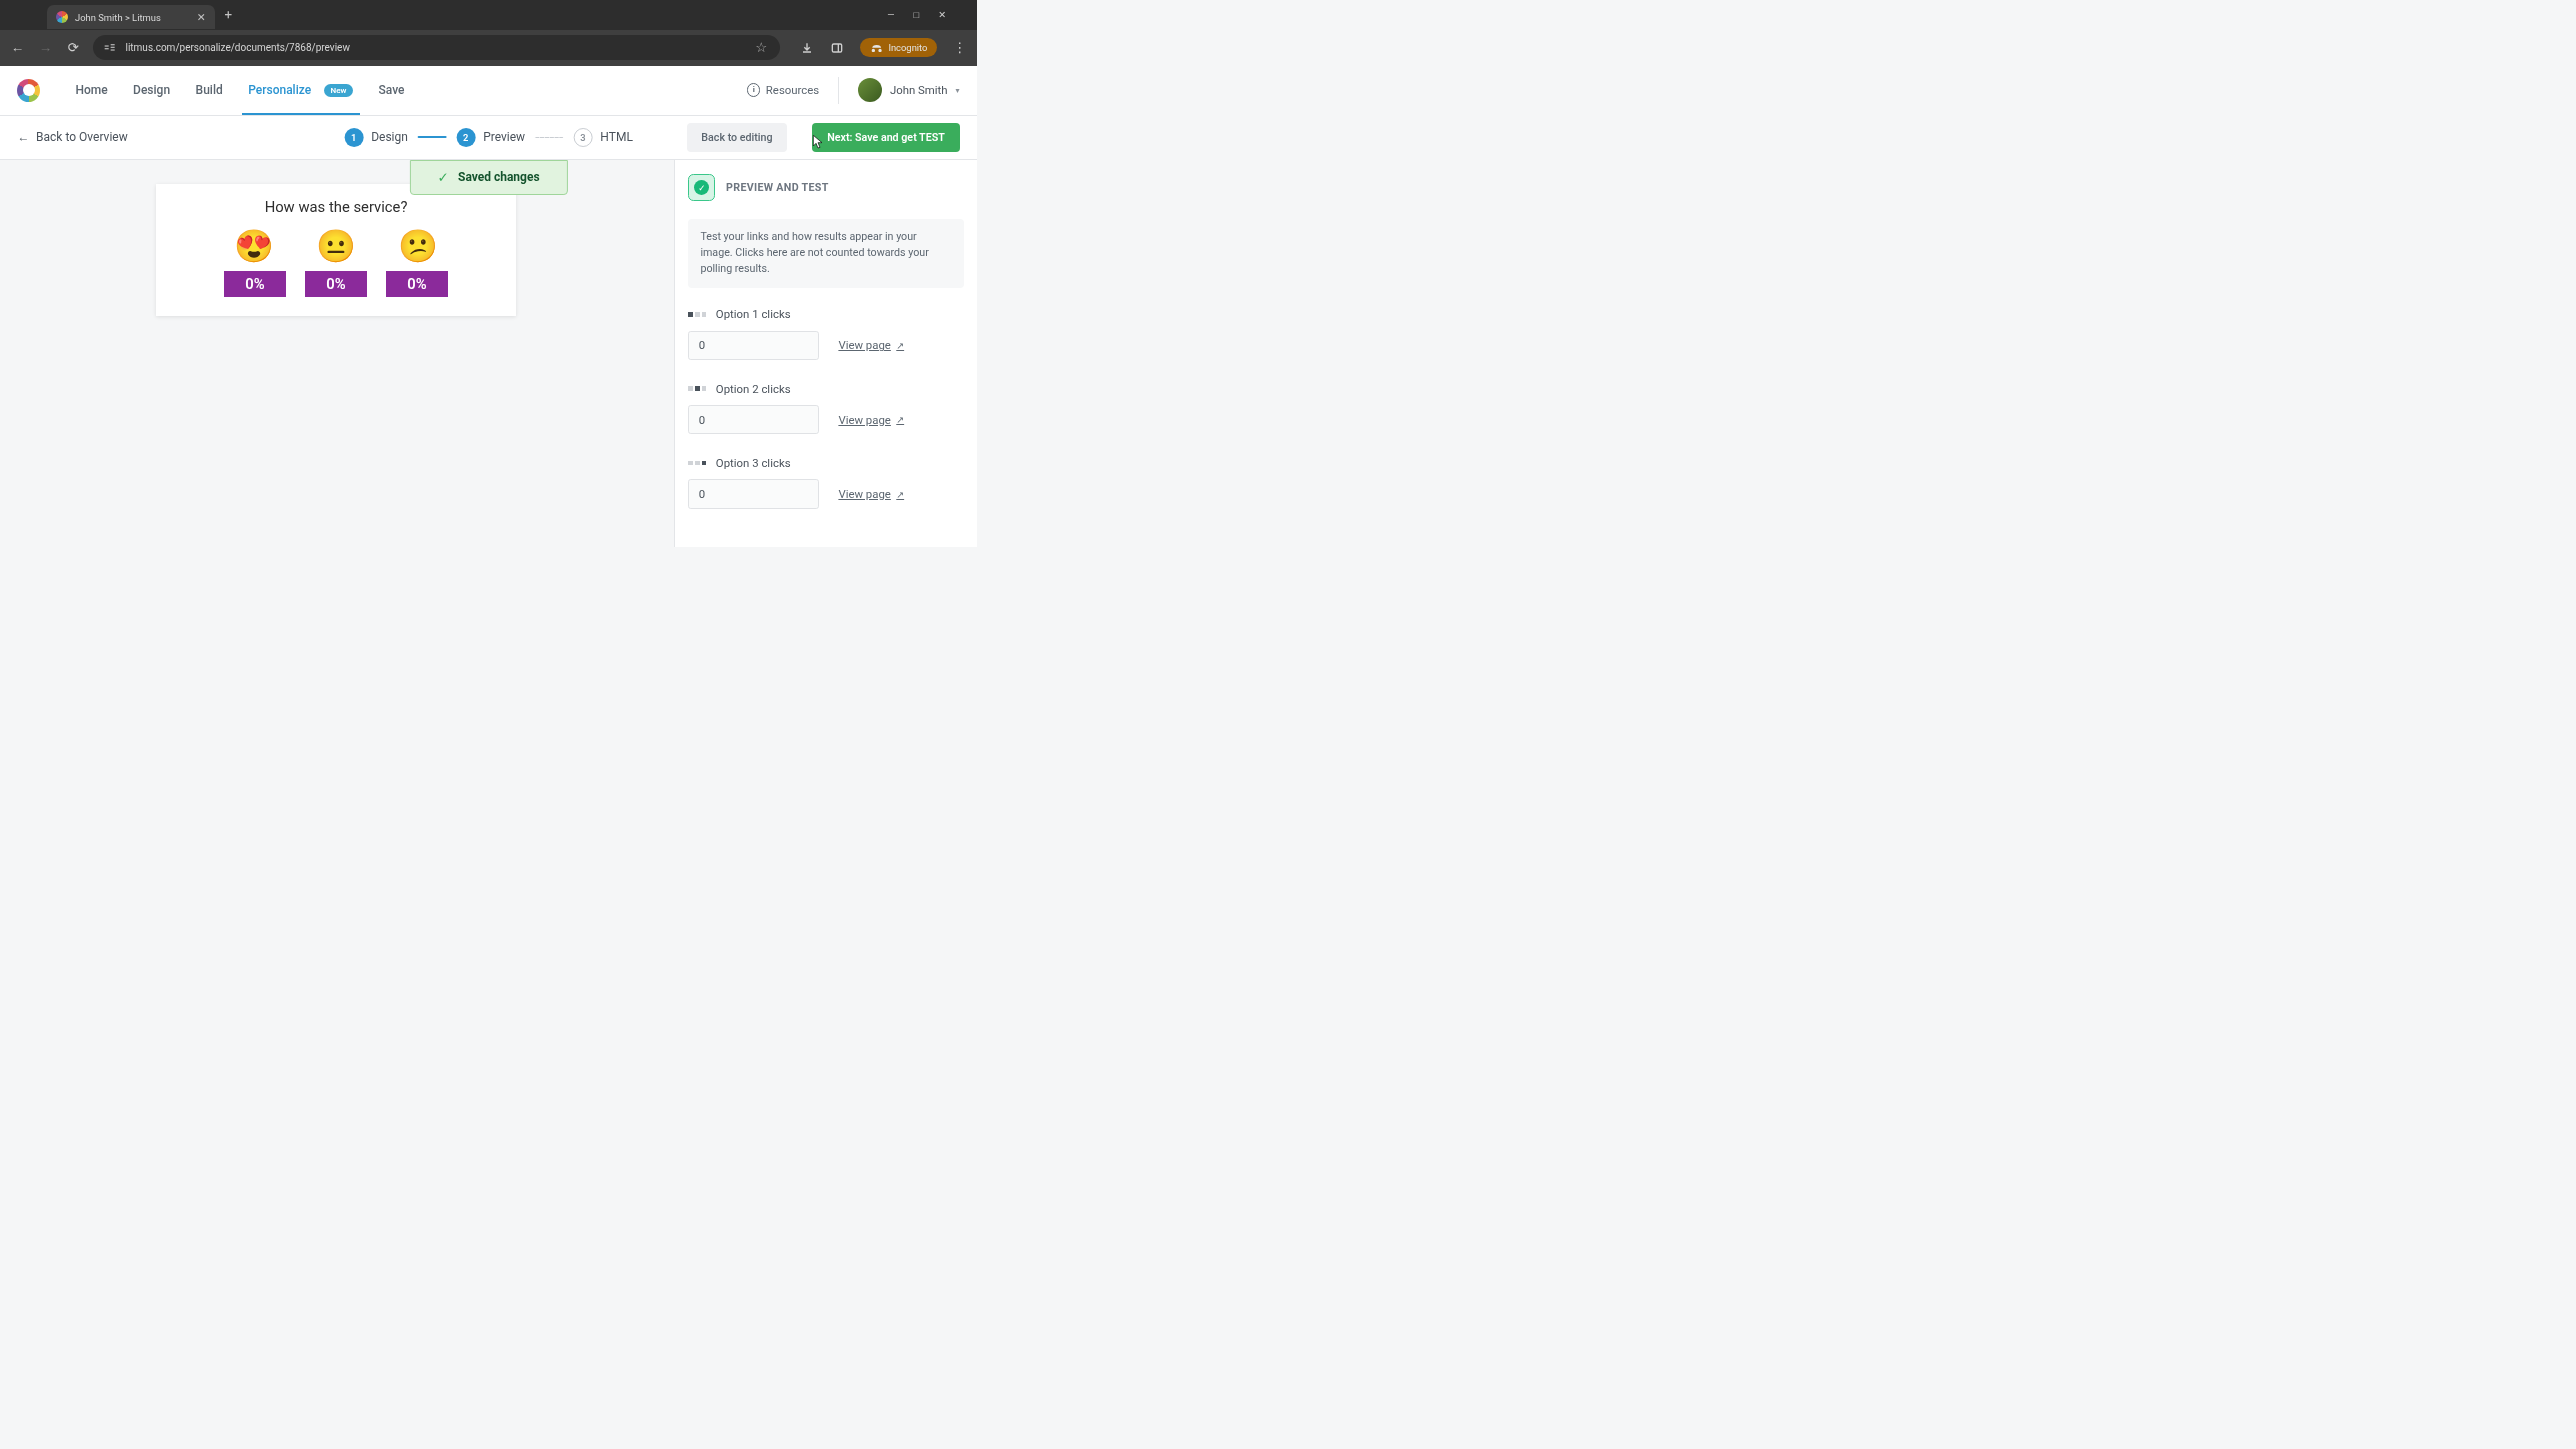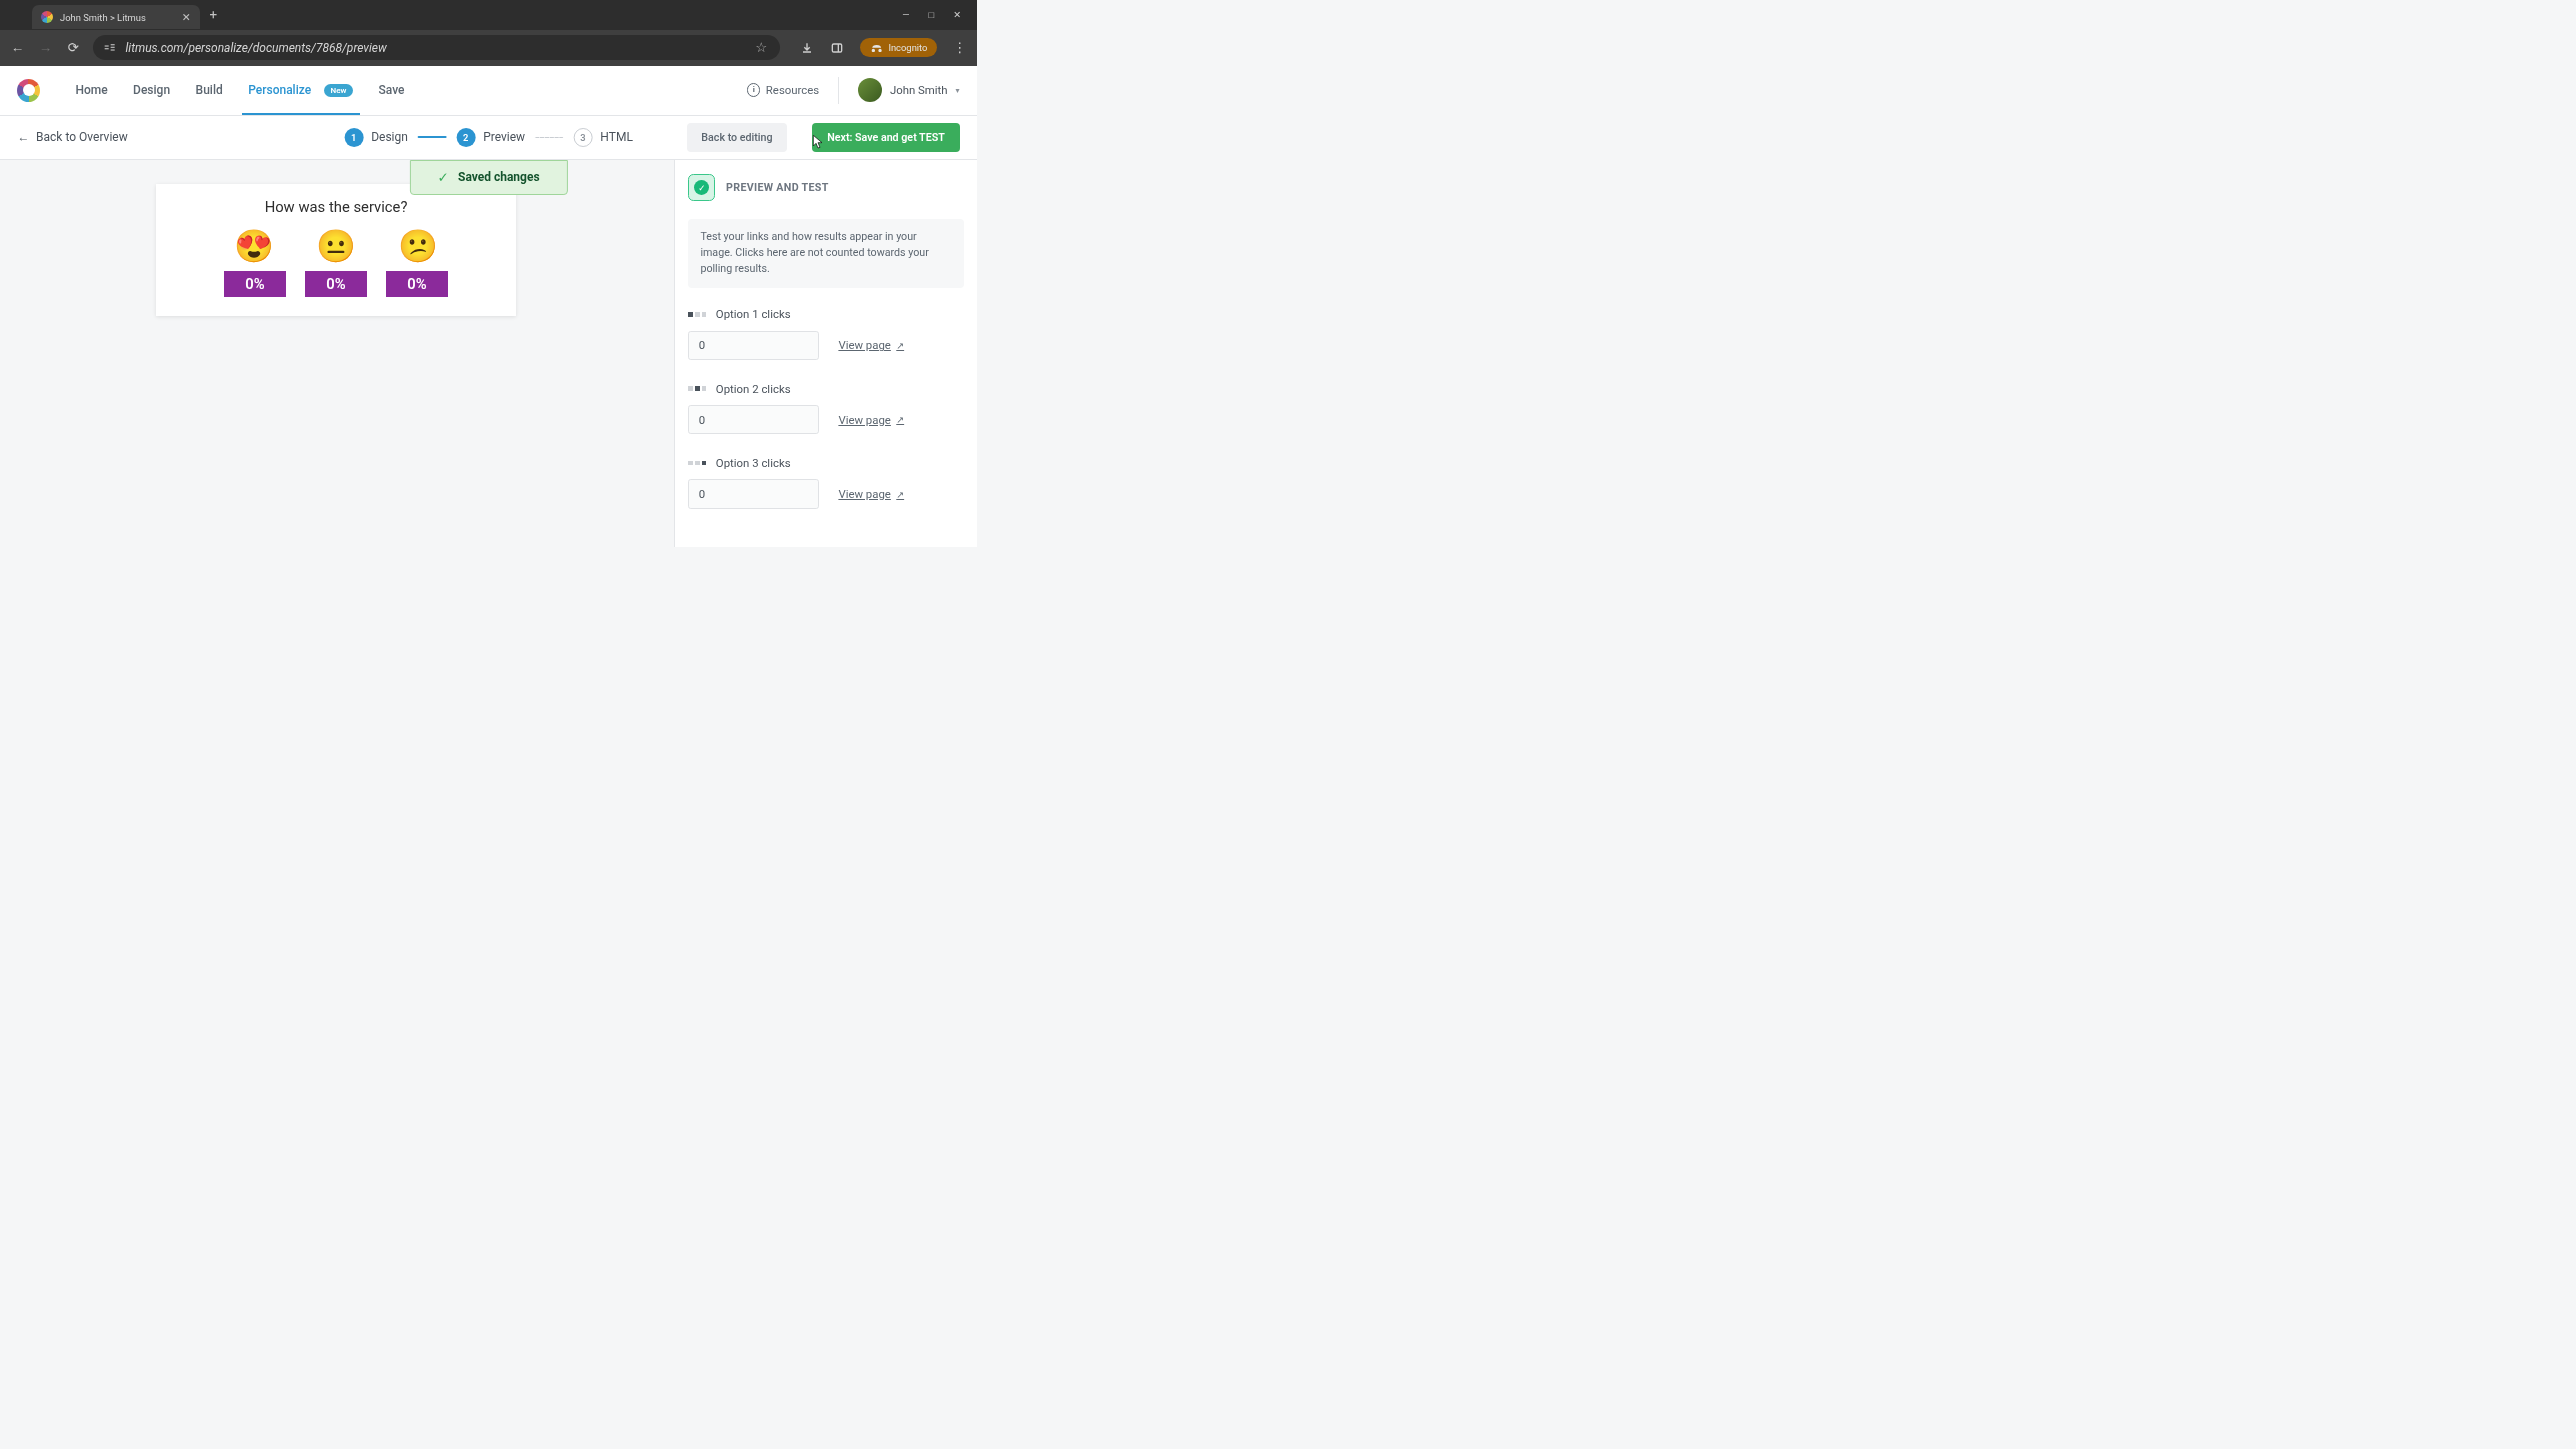--- a/index.html
+++ b/index.html
@@ -1,35 +1,35 @@
 <!DOCTYPE html>
 <html style="font-size:10.7px"><head>
 <meta charset="utf-8">
 <style>
   * { box-sizing: border-box; margin: 0; padding: 0; font-family: -apple-system, BlinkMacSystemFont, "Segoe UI", Roboto, sans-serif; }
   body { background: #f5f6f7; width: 977px; height: 547px; overflow: hidden; }
 
   
   .browser-chrome { background: #2d2d2d; }
-  .tab-row { display: flex; align-items: center; height: 29.5px; padding: 0 4px; }
+  .tab-row { display: flex; align-items: center; height: 29.5px; padding: 0 19px; }
   .tab-spacer-left { width: 28px; }
   .tab { display: flex; align-items: center; background: #3f3f3f; border-radius: 6.7px 6.7px 0 0; padding: 0 9.4px; height: 24px; gap: 6.7px; min-width: 168px; margin-top: 5.4px; }
   .favicon { width: 12px; height: 12px; border-radius: 50%; background: conic-gradient(#e25a3a 0 60deg,#f3c33c 60deg 120deg,#9bc34a 120deg 180deg,#3aa5d1 180deg 240deg,#6b54a3 240deg 300deg,#d14b7b 300deg 360deg); }
   .tab-title { color: #d9d9d9; font-size: 9.4px; flex: 1; white-space: nowrap; overflow: hidden; }
   .tab-close { color: #c3c3c3; font-size: 10.7px; cursor: pointer; }
   .new-tab { color: #c3c3c3; font-size: 13.4px; margin-left: 9.4px; cursor: pointer; }
   .window-controls { margin-left: auto; display: flex; gap: 19px; padding-right: 12px; color: #cfcfcf; }
   .window-controls span { font-size: 9.4px; cursor: pointer; }
 
   .addr-row { display: flex; align-items: center; height: 36px; background: #3f3f3f; padding: 0 9.4px; gap: 12px; }
   .nav-icon { color: #cfcfcf; font-size: 13.4px; display: flex; align-items: center; justify-content: center; width: 16px; cursor: pointer; }
   .nav-icon.disabled { color: #6e6e6e; cursor: default; }
   .addr-bar { flex: 1; background: #2d2d2d; border-radius: 14.8px; height: 25.5px; display: flex; align-items: center; padding: 0 10.7px; gap: 9.4px; }
   .lock-area { color: #adadad; font-size: 10px; }
-  .url { color: #d5d5d5; font-size: 12px; flex: 1; font-style: italic; }
+  .url { color: #d5d5d5; font-size: 10px; flex: 1; }
   .addr-right { display: flex; align-items: center; gap: 14.8px; color: #cfcfcf; margin-left: 6.7px; }
   .incognito { display: flex; align-items: center; gap: 5.4px; background: #a16207; border-radius: 12px; padding: 4px 9.4px; color: #e4e4e4; font-size: 9.4px; }
   .incog-icon { width: 13.4px; height: 9.4px; }
 
   
   .app-header { background: #fff; height: 50px; border-bottom: 0.7px solid #e3e5e8; display: flex; align-items: center; padding: 0 17.4px; }
   .logo { width: 23px; height: 23px; border-radius: 50%; background: conic-gradient(#e25a3a 0 60deg,#f3c33c 60deg 120deg,#9bc34a 120deg 180deg,#3aa5d1 180deg 240deg,#6b54a3 240deg 300deg,#d14b7b 300deg 360deg); position: relative; }
   .logo::after { content:""; position:absolute; inset:5.4px; background:#fff; border-radius:50%; }
   .main-nav { display: flex; gap: 25.5px; margin-left: 35px; align-items: center; height: 100%; }
   .nav-item { color: #5c6670; font-size: 12px; font-weight: 500; cursor: pointer; height: 100%; display: flex; align-items: center; position: relative; }

